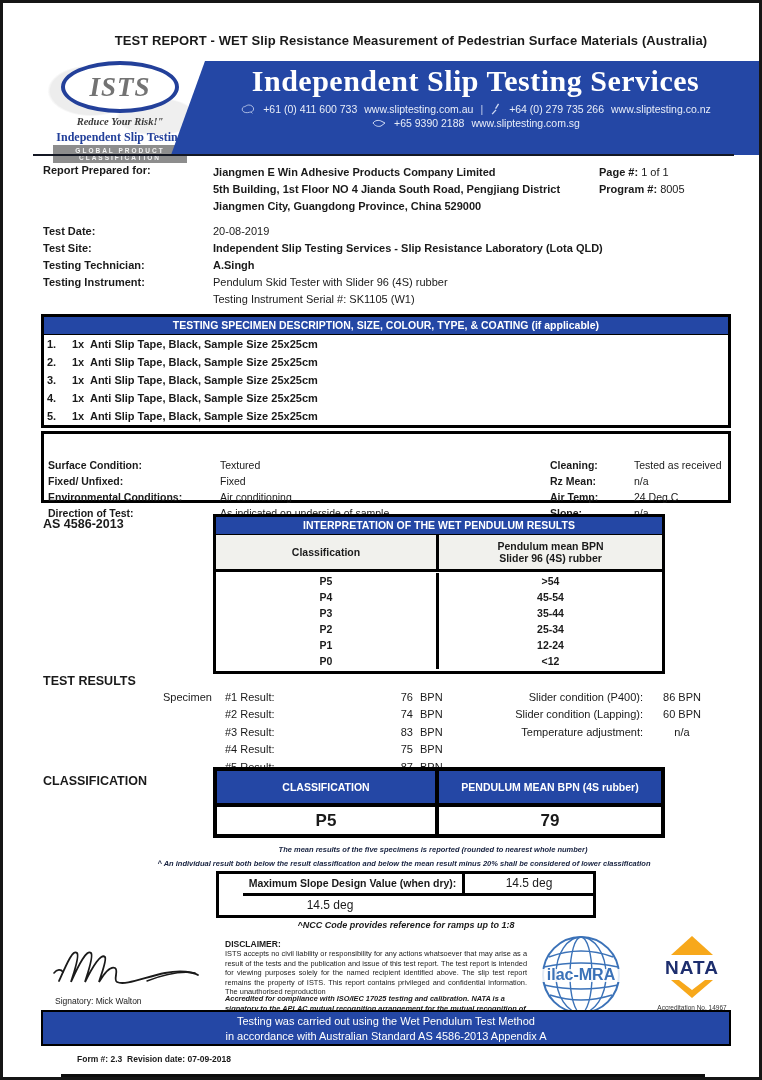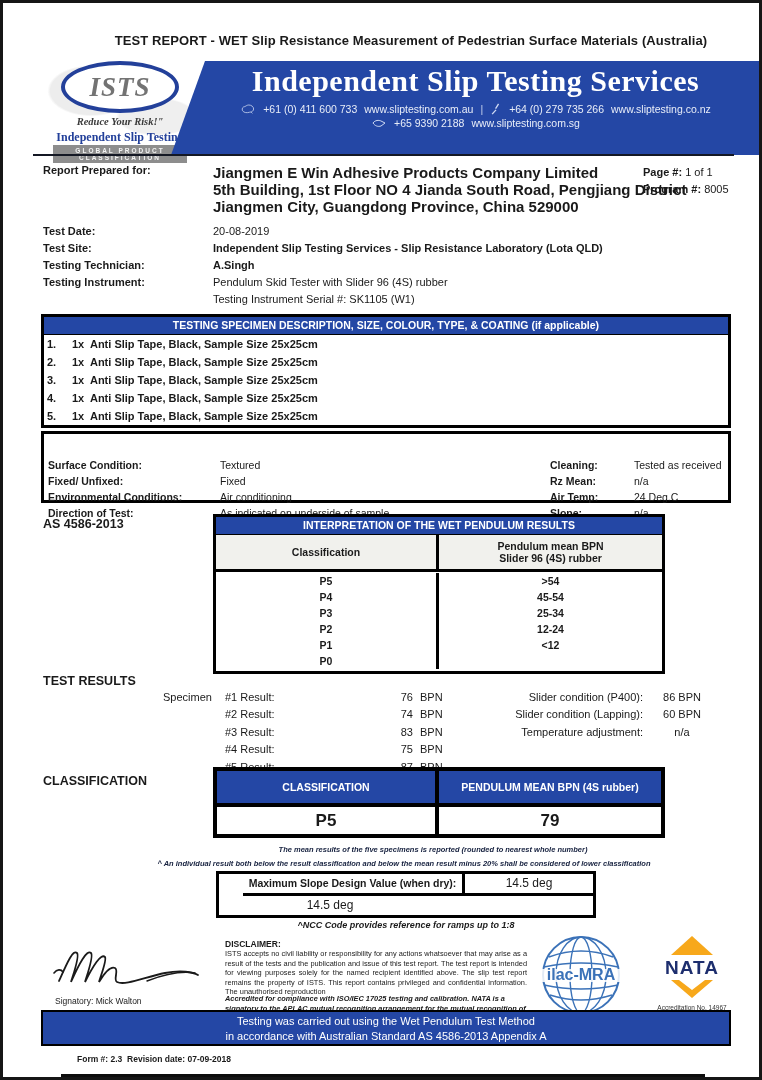--- a/index.html
+++ b/index.html
@@ -63,23 +63,23 @@
   }
   .contact-row.second { margin-top: 2px; }
   .contact-sep { color: #c3cfec; }
   .map-icon { flex: 0 0 auto; }
   .header-rule { top: 151px; left: 30px; width: 701px; height: 2px; background: #141824; }
 
   
   .lbl { font-weight: bold; font-size: 11px; }
   .val { font-size: 11px; }
   .prepared-label { top: 161px; left: 40px; }
-  .recipient { top: 161px; left: 210px; line-height: 17px; font-size: 15px; font-weight: 600; }
+  .recipient { top: 161px; left: 210px; line-height: 17px; font-size: 11px; font-weight: 600; }
   .page-info { top: 161px; left: 596px; line-height: 17px; font-size: 11px; }
-  .page-info .lbl { display: inline; margin-left: 44px; }
+  .page-info .lbl { display: inline; }
 
   
   .test-info-label { left: 40px; }
   .ti-r1 { top: 222px; } .ti-r2 { top: 239px; } .ti-r3 { top: 256px; } .ti-r4 { top: 273px; } .ti-r5 { top: 290px; }
   .test-info-value { left: 210px; font-size: 11px; }
   .bold-val { font-weight: bold; }
 
   
   .spec-table { top: 311px; left: 38px; width: 690px; border: 3px solid #000; background: #fff; }
   .blue-bar {
@@ -295,20 +295,21 @@
           <div class="interp-cell">P5</div>
           <div class="interp-cell">P4</div>
           <div class="interp-cell">P3</div>
           <div class="interp-cell">P2</div>
           <div class="interp-cell">P1</div>
           <div class="interp-cell">P0</div>
         </div>
         <div class="interp-col">
           <div class="interp-cell">&gt;54</div>
           <div class="interp-cell">45-54</div>
+          <div class="interp-cell">35-44</div>
           <div class="interp-cell">25-34</div>
           <div class="interp-cell">12-24</div>
           <div class="interp-cell">&lt;12</div>
         </div>
       </div>
     </div>
   </div>
 
   <div class="abs section-label tr-title">TEST RESULTS</div>
   <div class="abs tr-specimen">Specimen</div>

